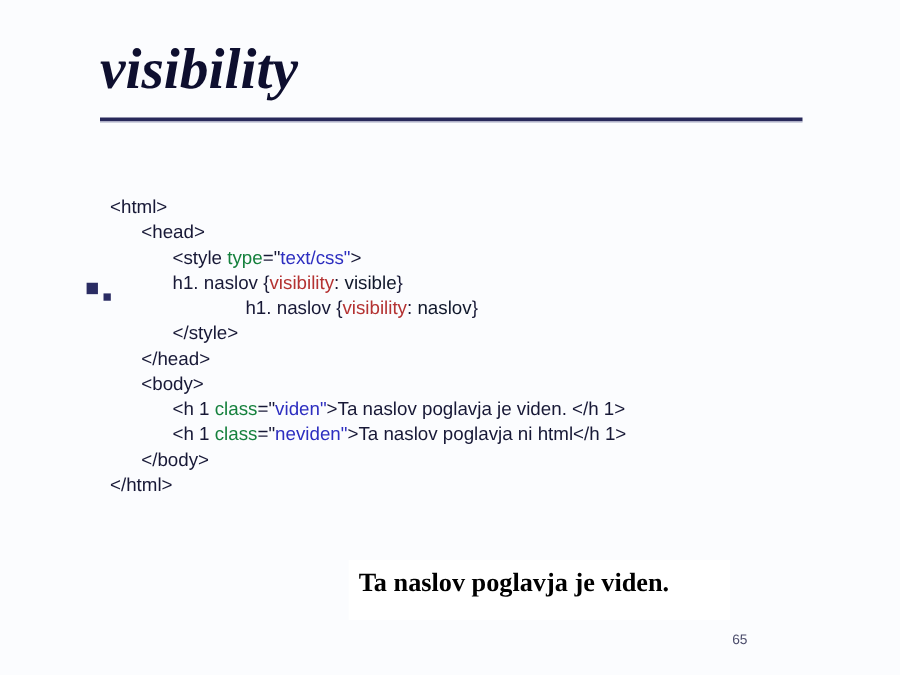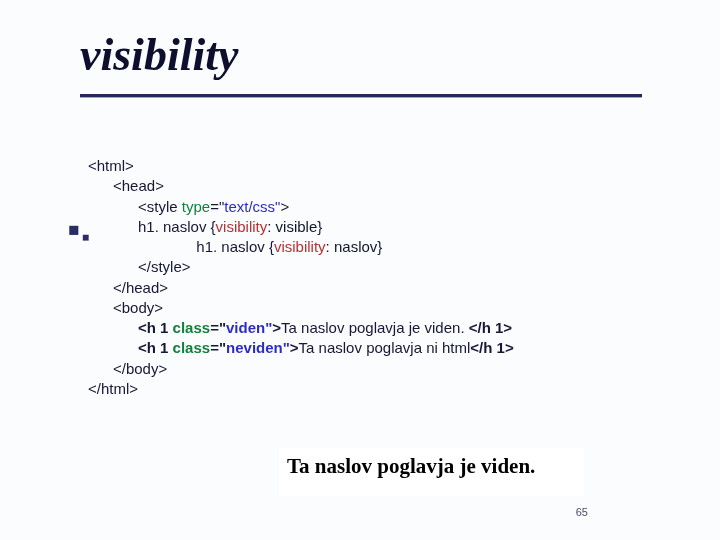--- a/index.html
+++ b/index.html
@@ -66,41 +66,41 @@
     position: absolute;
     left: 82px;
     top: 232px;
     font-size: 9px;
     color: #2a2c63;
   }
   .attr { color: #15803d; margin-top: 44px; }
   .val  { color: #2d2ec0; }
   .css-prop { color: #b43232; }
   .css-val  { color: #0f172a; }
-  .bold { font-weight: bold; }
+  .bold { font-weight: normal; }
 
   .output-box {
     position: absolute;
     right: 48px;
     bottom: 44px;
     width: 305px;
     height: 48px;
     background: #ffffff;
     font-family: "Times New Roman", Times, serif;
     font-weight: bold;
     font-size: 21px;
     color: #000;
     display: flex;
     align-items: flex-start;
     padding: 6px 8px 0 8px;
     box-sizing: border-box;
   }
   .page-num {
     position: absolute;
-    right: 44px;
+    right: 34px;
     bottom: 22px;
     font-size: 11px;
     color: #4a4b6a;
   }
 </style>
 </head>
 <body>
 
 <div class="slide">
 

